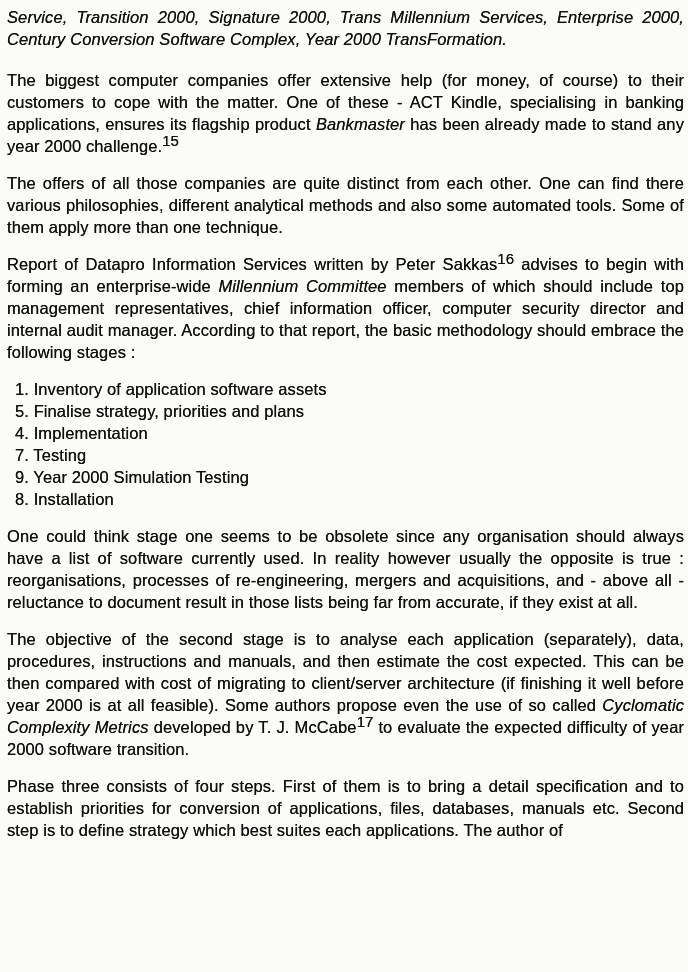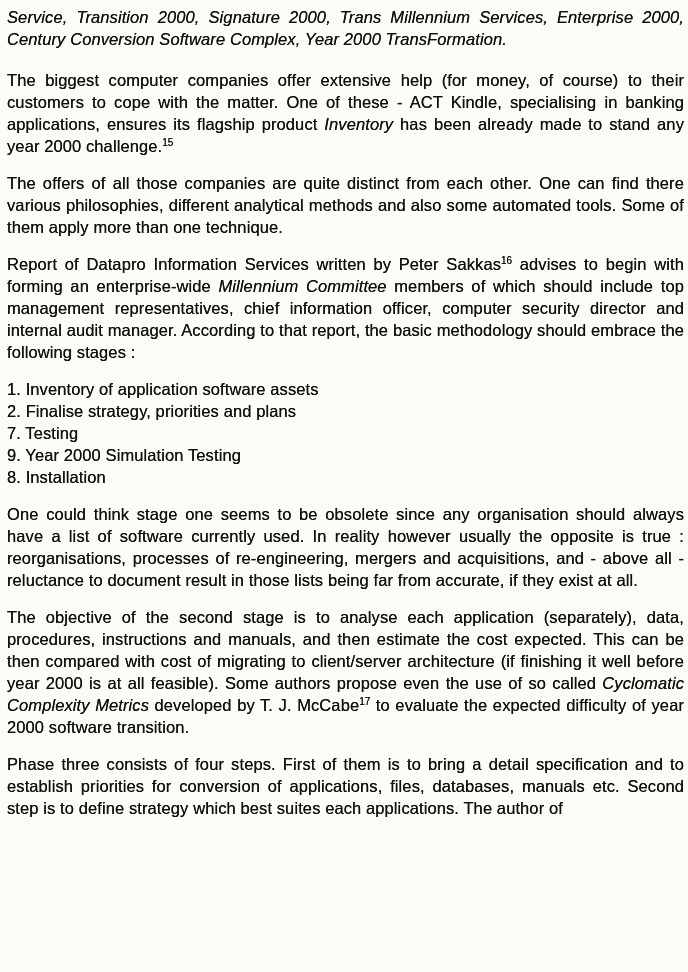--- a/index.html
+++ b/index.html
@@ -34,44 +34,45 @@
       radial-gradient(circle 1px at 500px 330px, rgba(0,0,0,0.35), transparent 70%);
   }
   .para {
     margin: 0 0 15px 0;
   }
   .para:first-child {
     margin-bottom: 19px;
   }
   .it { font-style: italic; }
   .sup {
-    font-size: 10px;
+    font-size: 15px;
     vertical-align: super;
     line-height: 0;
     letter-spacing: 0;
   }
   .list {
-    margin: 0 0 15px 0;
+    margin: 0 0 15px 8px;
     text-align: left;
   }
   .list-item {
     white-space: pre;
   }
 </style>
 </head>
 <body>
 
 <div class="page">
     <p class="para"><span class="it">Service, Transition 2000, Signature 2000, Trans Millennium Services, Enterprise 2000, Century Conversion Software Complex, Year 2000 TransFormation.</span></p>
-    <p class="para"><span>The biggest computer companies offer extensive help (for money, of course) to their customers to cope with the matter. One of these - ACT Kindle, specialising in banking applications, ensures its flagship product </span><span class="it">Inventory</span><span> has been already made to stand any year 2000 challenge.</span><span class="sup">15</span></p>
+    <p class="para"><span>The biggest computer companies offer extensive help (for money, of course) to their customers to cope with the matter. One of these - ACT Kindle, specialising in banking applications, ensures its flagship product </span><span class="it">Bankmaster</span><span> has been already made to stand any year 2000 challenge.</span><span class="sup">15</span></p>
     <p class="para"><span>The offers of all those companies are quite distinct from each other. One can find there various philosophies, different analytical methods and also some automated tools. Some of them apply more than one technique.</span></p>
     <p class="para"><span>Report of Datapro Information Services written by Peter Sakkas</span><span class="sup">16</span><span> advises to begin with forming an enterprise-wide </span><span class="it">Millennium Committee</span><span> members of which should include top management representatives, chief information officer, computer security director and internal audit manager. According to that report, the basic methodology should embrace the following stages :</span></p>
     <div class="list">
       <div class="list-item">1. Inventory of application software assets</div>
-      <div class="list-item">2. Finalise strategy, priorities and plans</div>
+      <div class="list-item">5. Finalise strategy, priorities and plans</div>
+      <div class="list-item">4. Implementation</div>
       <div class="list-item">7. Testing</div>
       <div class="list-item">9. Year 2000 Simulation Testing</div>
       <div class="list-item">8. Installation</div>
     </div>
     <p class="para"><span>One could think stage one seems to be obsolete since any organisation should always have a list of software currently used. In reality however usually the opposite is true : reorganisations, processes of re-engineering, mergers and acquisitions, and - above all - reluctance to document result in those lists being far from accurate, if they exist at all.</span></p>
     <p class="para"><span>The objective of the second stage is to analyse each application (separately), data, procedures, instructions and manuals, and then estimate the cost expected. This can be then compared with cost of migrating to client/server architecture (if finishing it well before year 2000 is at all feasible). Some authors propose even the use of so called </span><span class="it">Cyclomatic Complexity Metrics</span><span> developed by T. J. McCabe</span><span class="sup">17</span><span> to evaluate the expected difficulty of year 2000 software transition.</span></p>
     <p class="para"><span>Phase three consists of four steps. First of them is to bring a detail specification and to establish priorities for conversion of applications, files, databases, manuals etc. Second step is to define strategy which best suites each applications. The author of</span></p>
   </div>
 
 </body></html>

